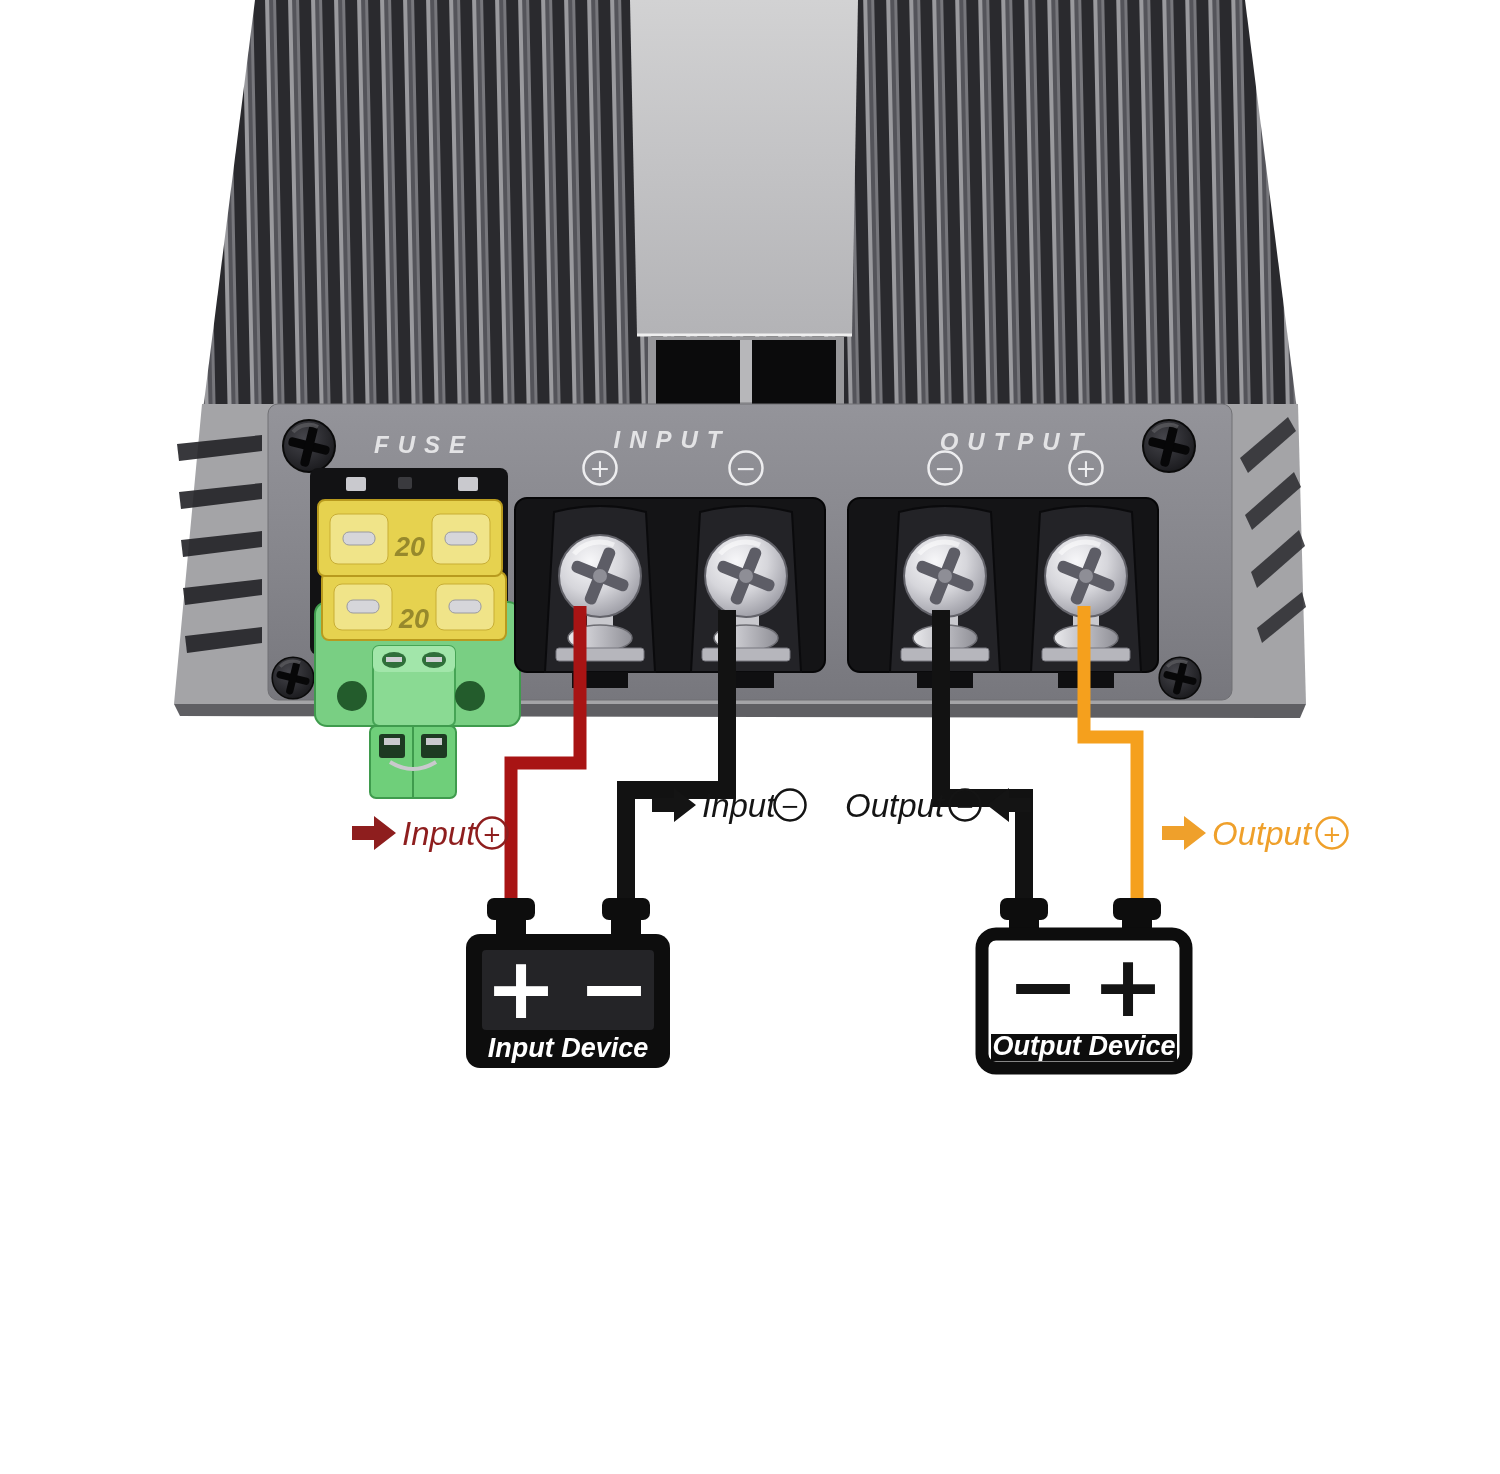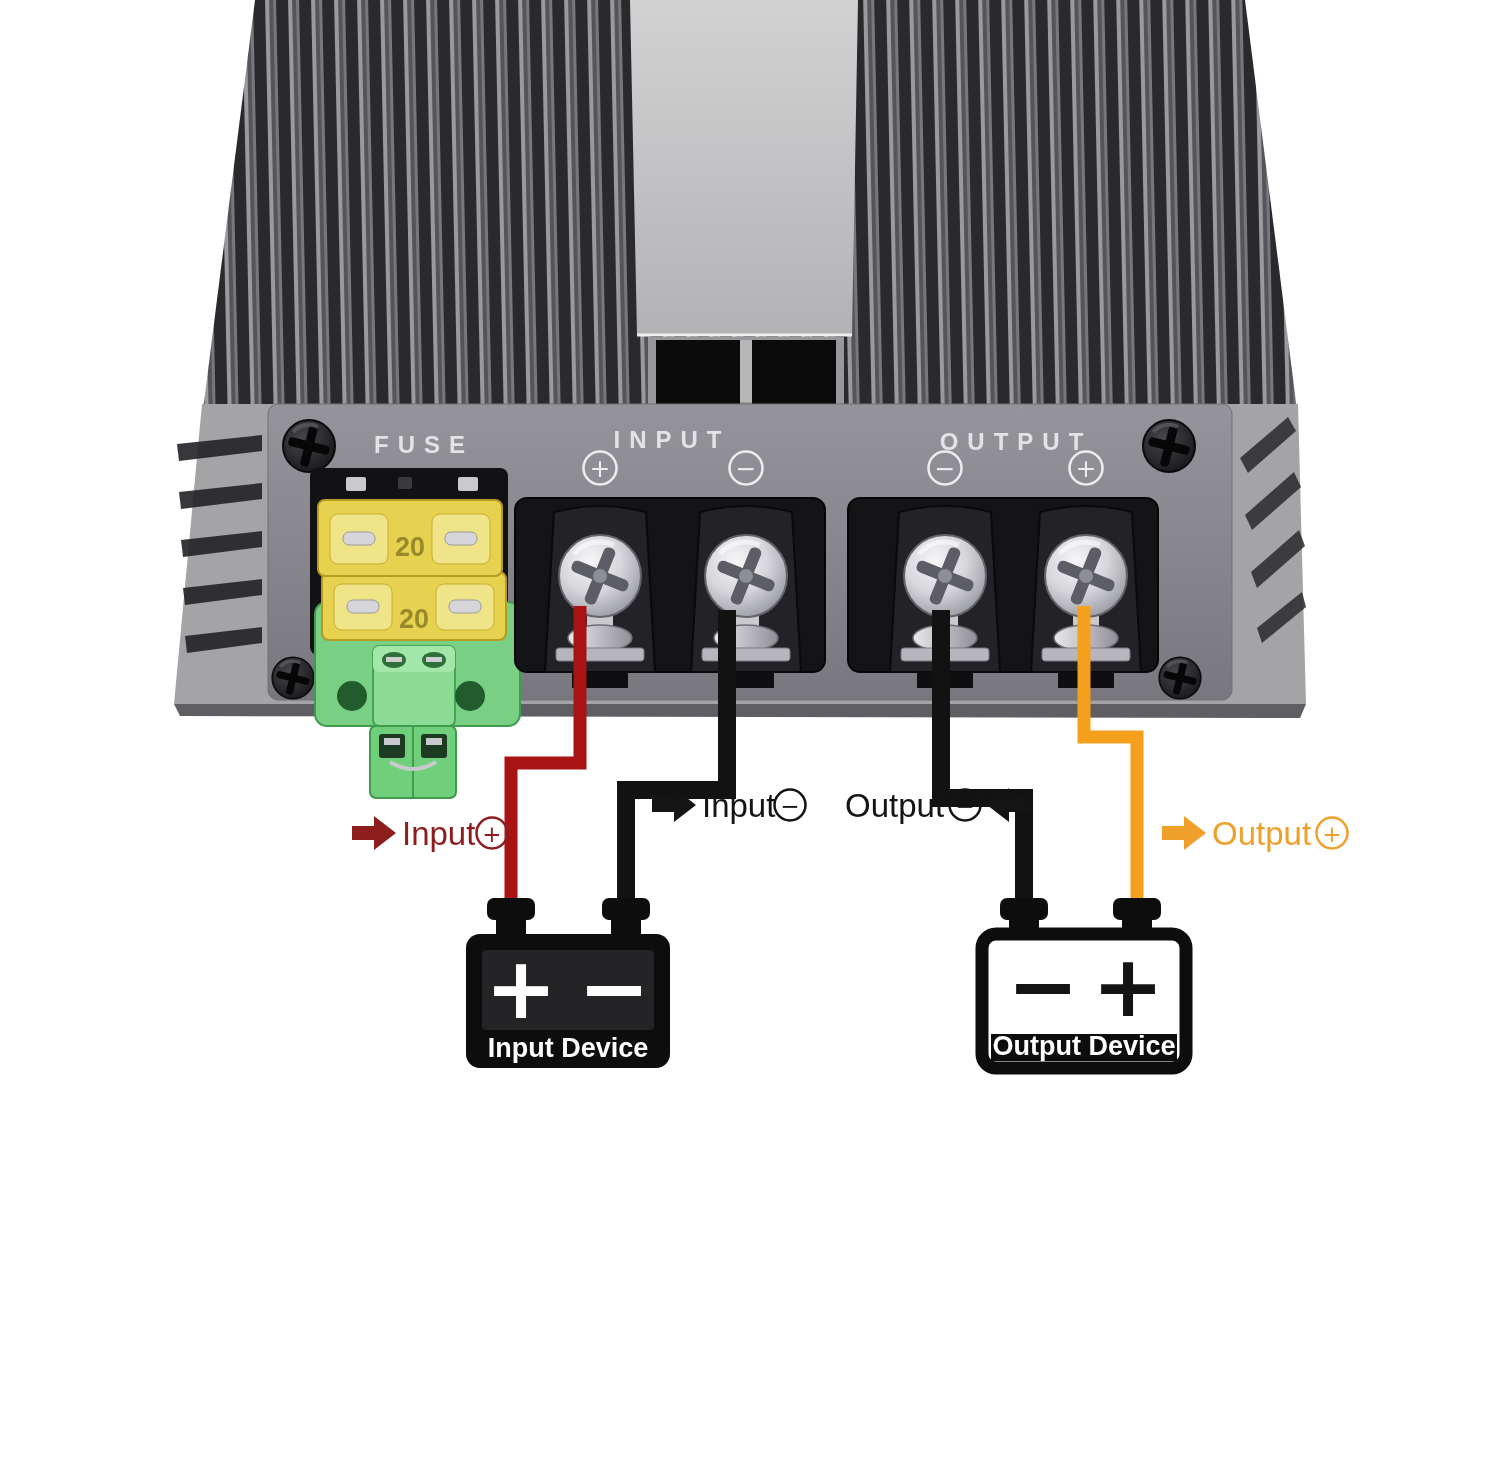--- a/index.html
+++ b/index.html
@@ -1,17 +1,17 @@
 <!DOCTYPE html>
 <html><head>
 <meta charset="utf-8">
 <style>
   html,body{margin:0;padding:0;background:#ffffff;}
   .stage{position:relative;width:1500px;height:1094px;background:#fff;overflow:hidden;
-         font-family:"Liberation Sans",sans-serif;}
+         font-family:"Liberation Sans",sans-serif;font-style:italic;}
   .main-svg{position:absolute;left:0;top:0;}
   .thumb-row{position:absolute;left:8px;top:1140px;display:flex;gap:28px;}
   .thumb{width:347px;height:318px;border:3px solid #161616;border-radius:34px;
          background:#fff;box-sizing:border-box;overflow:hidden;}
   .thumb svg{display:block;}
   
   .panel-label{font-family:"Liberation Sans",sans-serif;font-weight:bold;font-size:24px;
                letter-spacing:9px;fill:#e3e3e5;}
   .sign-text{font-family:"DejaVu Sans",sans-serif;font-size:25px;fill:#ededef;}
   .fuse-num{font-family:"Liberation Sans",sans-serif;font-weight:bold;font-size:27px;fill:#97892c;}

